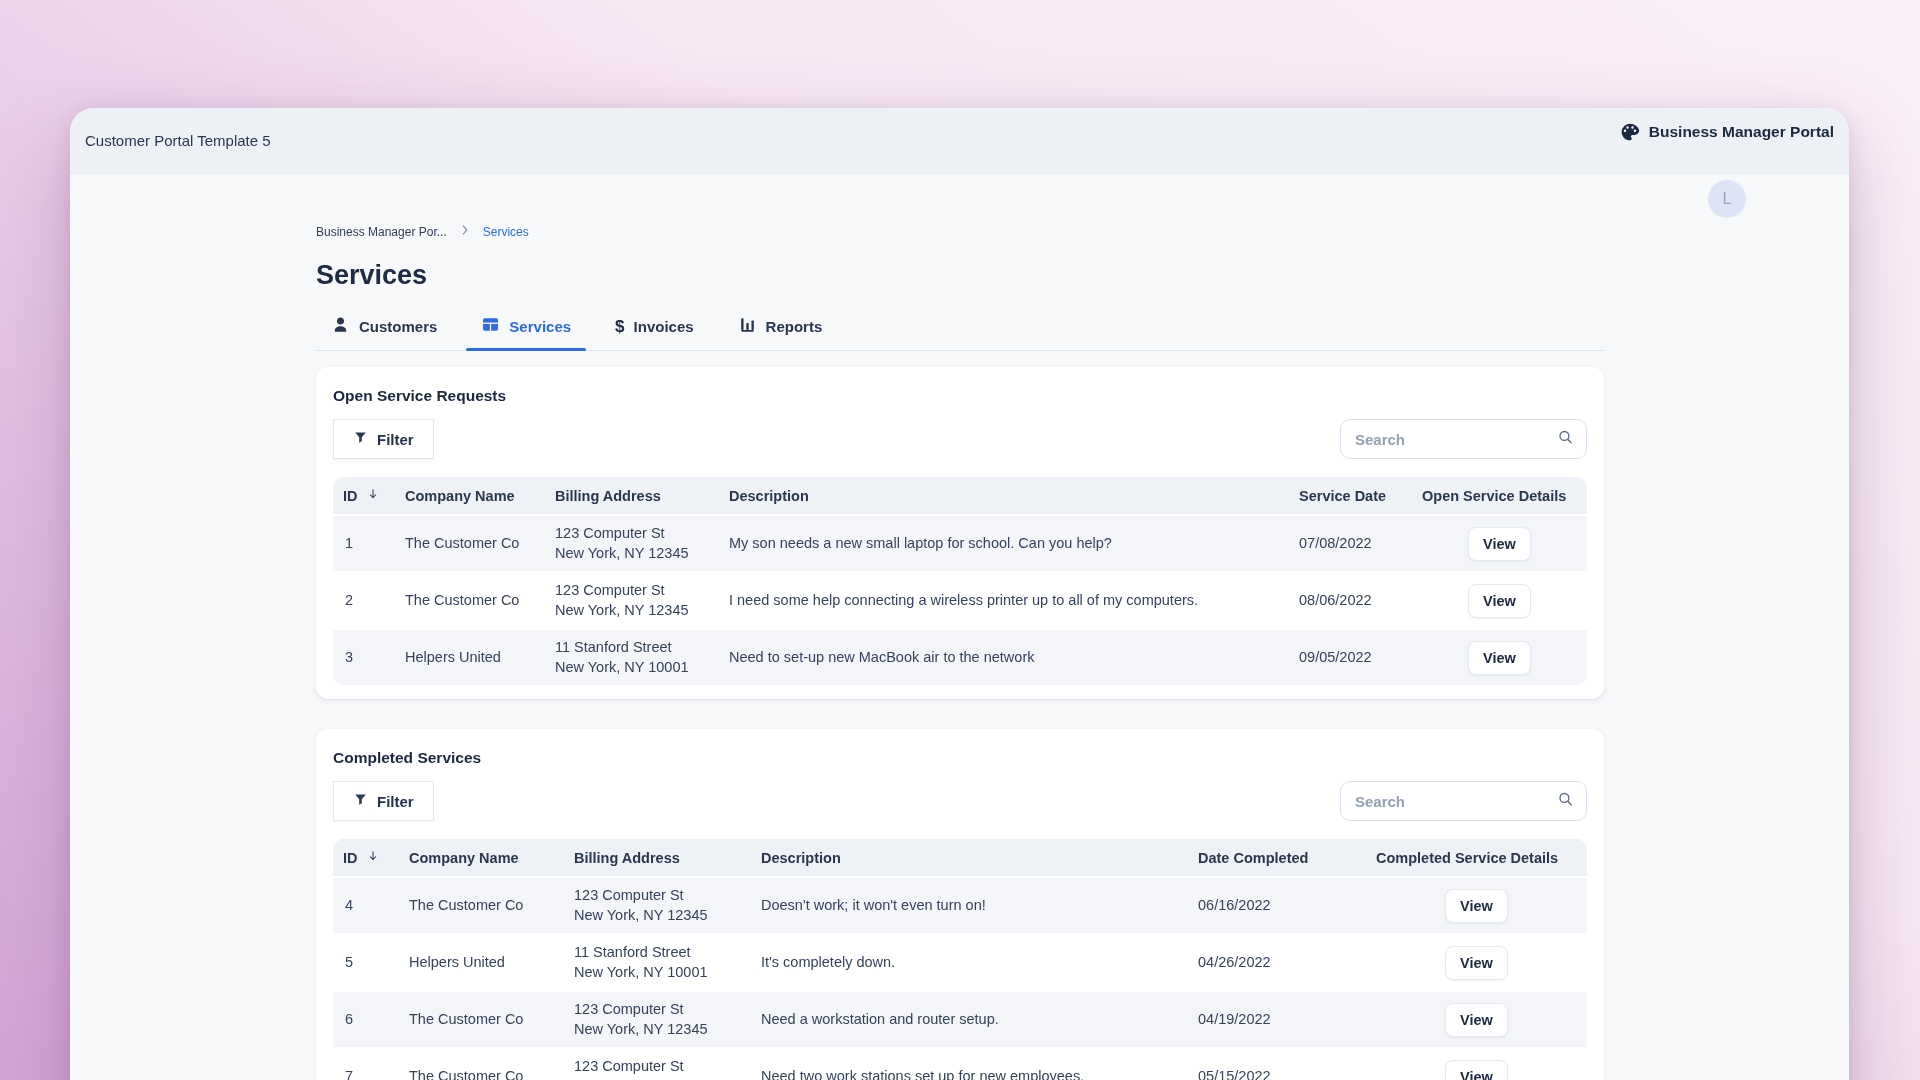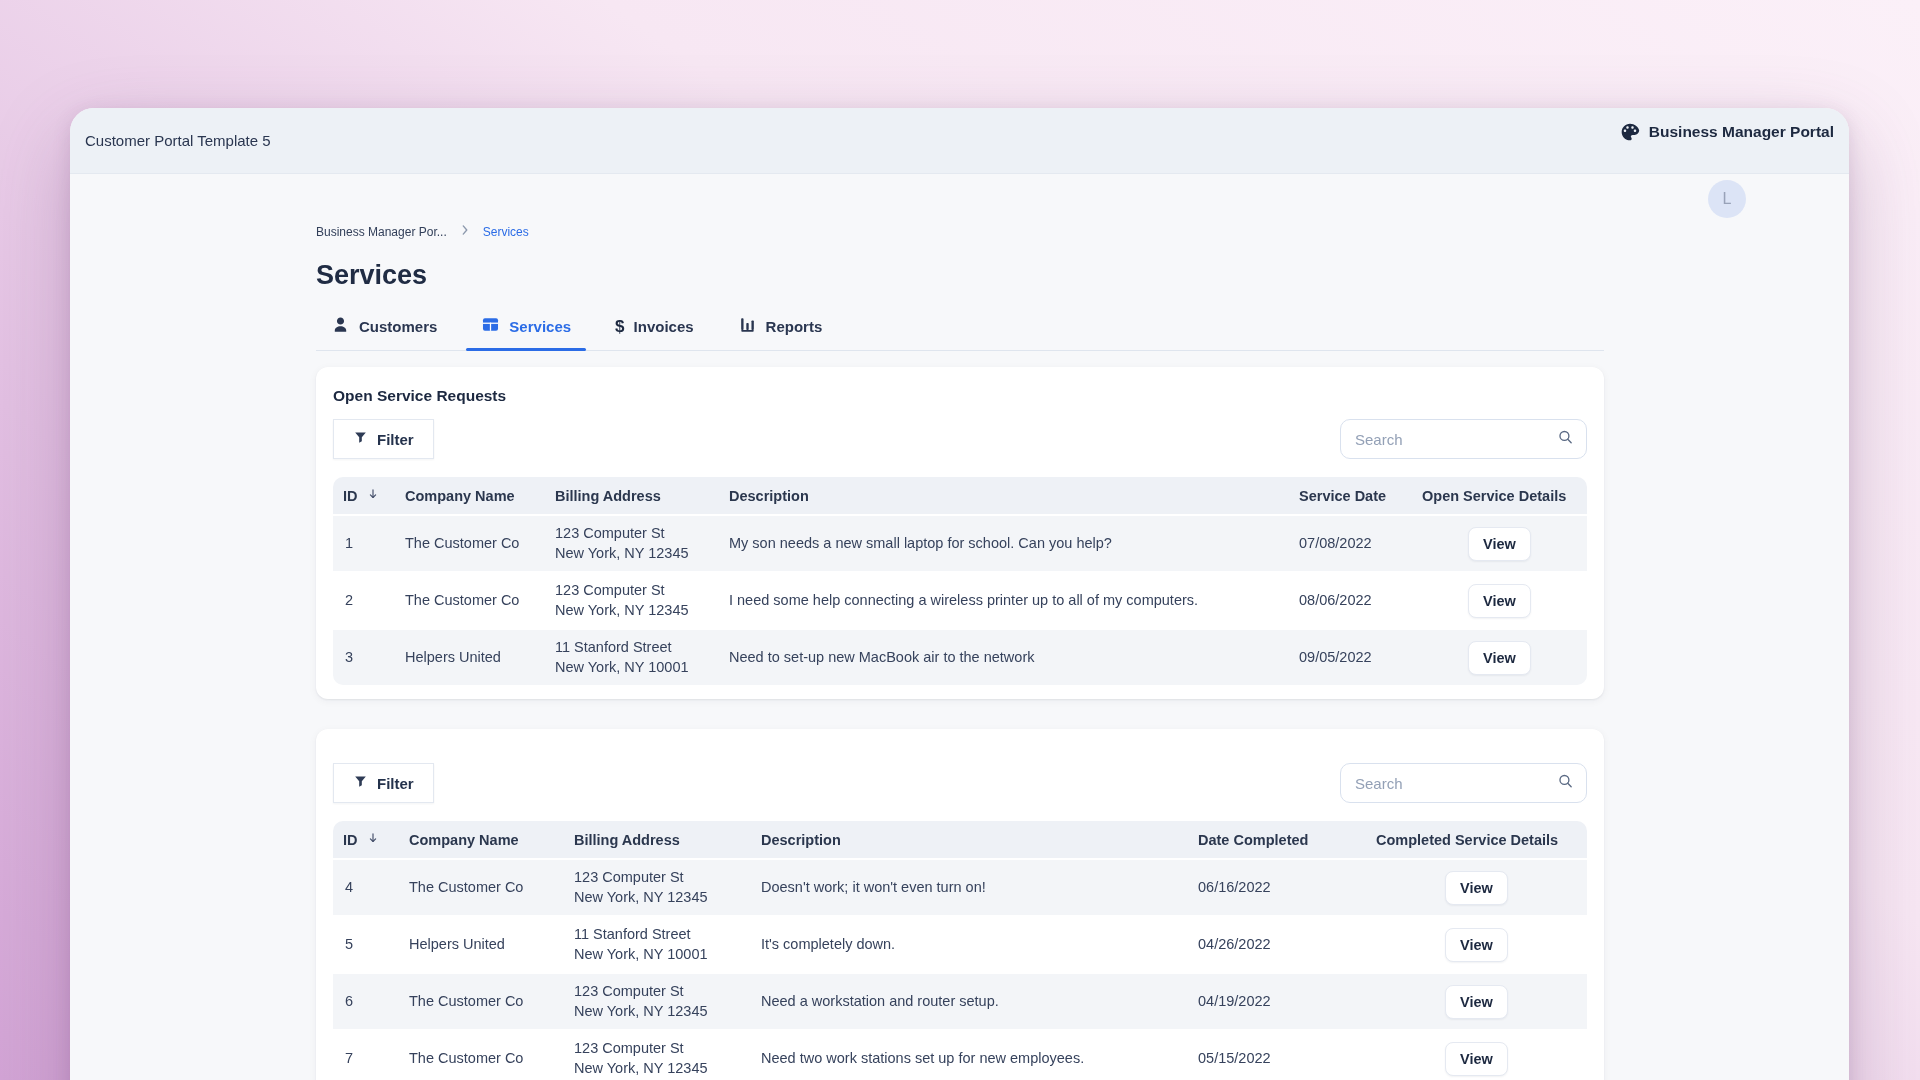--- a/index.html
+++ b/index.html
@@ -64,21 +64,21 @@
   .card-toolbar { display:flex; justify-content:space-between; align-items:center; margin-top:14px; }
   .filter-btn {
     display:flex; align-items:center; gap:9px; height:40px; padding:0 19px;
     background:#fff; border:1px solid #e3e8f0; border-radius:0;
     font-family:inherit; font-size:15px; font-weight:600; color:#24324c;
     box-shadow:0 1px 2px rgba(23,35,61,.05); cursor:pointer;
   }
   .search-box { position:relative; width:247px; }
   .search-input {
     width:100%; height:40px; border:1px solid #d9e1ee; border-radius:10px;
-    padding:0 36px 0 14px; font-family:inherit; font-size:15px; color:#33405a; background:#fff;
+    padding:0 36px 0 14px; font-family:inherit; font-size:15px; color:#33405a; background:#fff;font-weight:bold;
   }
   .search-input::placeholder { color:#93a0b6; }
   .search-icon { position:absolute; right:13px; top:50%; transform:translateY(-50%); cursor:pointer; }
 
   
   table.tbl {
     width:100%; border-collapse:separate; border-spacing:0;
     margin-top:18px; font-size:14.5px; border-radius:10px; overflow:hidden;
   }
   .tbl thead th {
@@ -263,20 +263,21 @@
             </td>
             <td>Need to set-up new MacBook air to the network</td>
             <td>09/05/2022</td>
             <td class="c-view"><button class="view-btn">View</button></td>
           </tr>
         </tbody>
       </table>
     </div>
 
     <div class="card card-2">
+      <div class="card-title">Completed Services</div>
 
       <div class="card-toolbar">
         <button class="filter-btn">
           <span>
             <svg width="15" height="15" viewBox="0 0 24 24" fill="#2e3b55">
                 <path d="M3.5 4h17l-6.4 7.7V18l-4.2 2.5v-8.8L3.5 4z"></path>
               </svg>
           </span>
           <span>Filter</span>
         </button>

